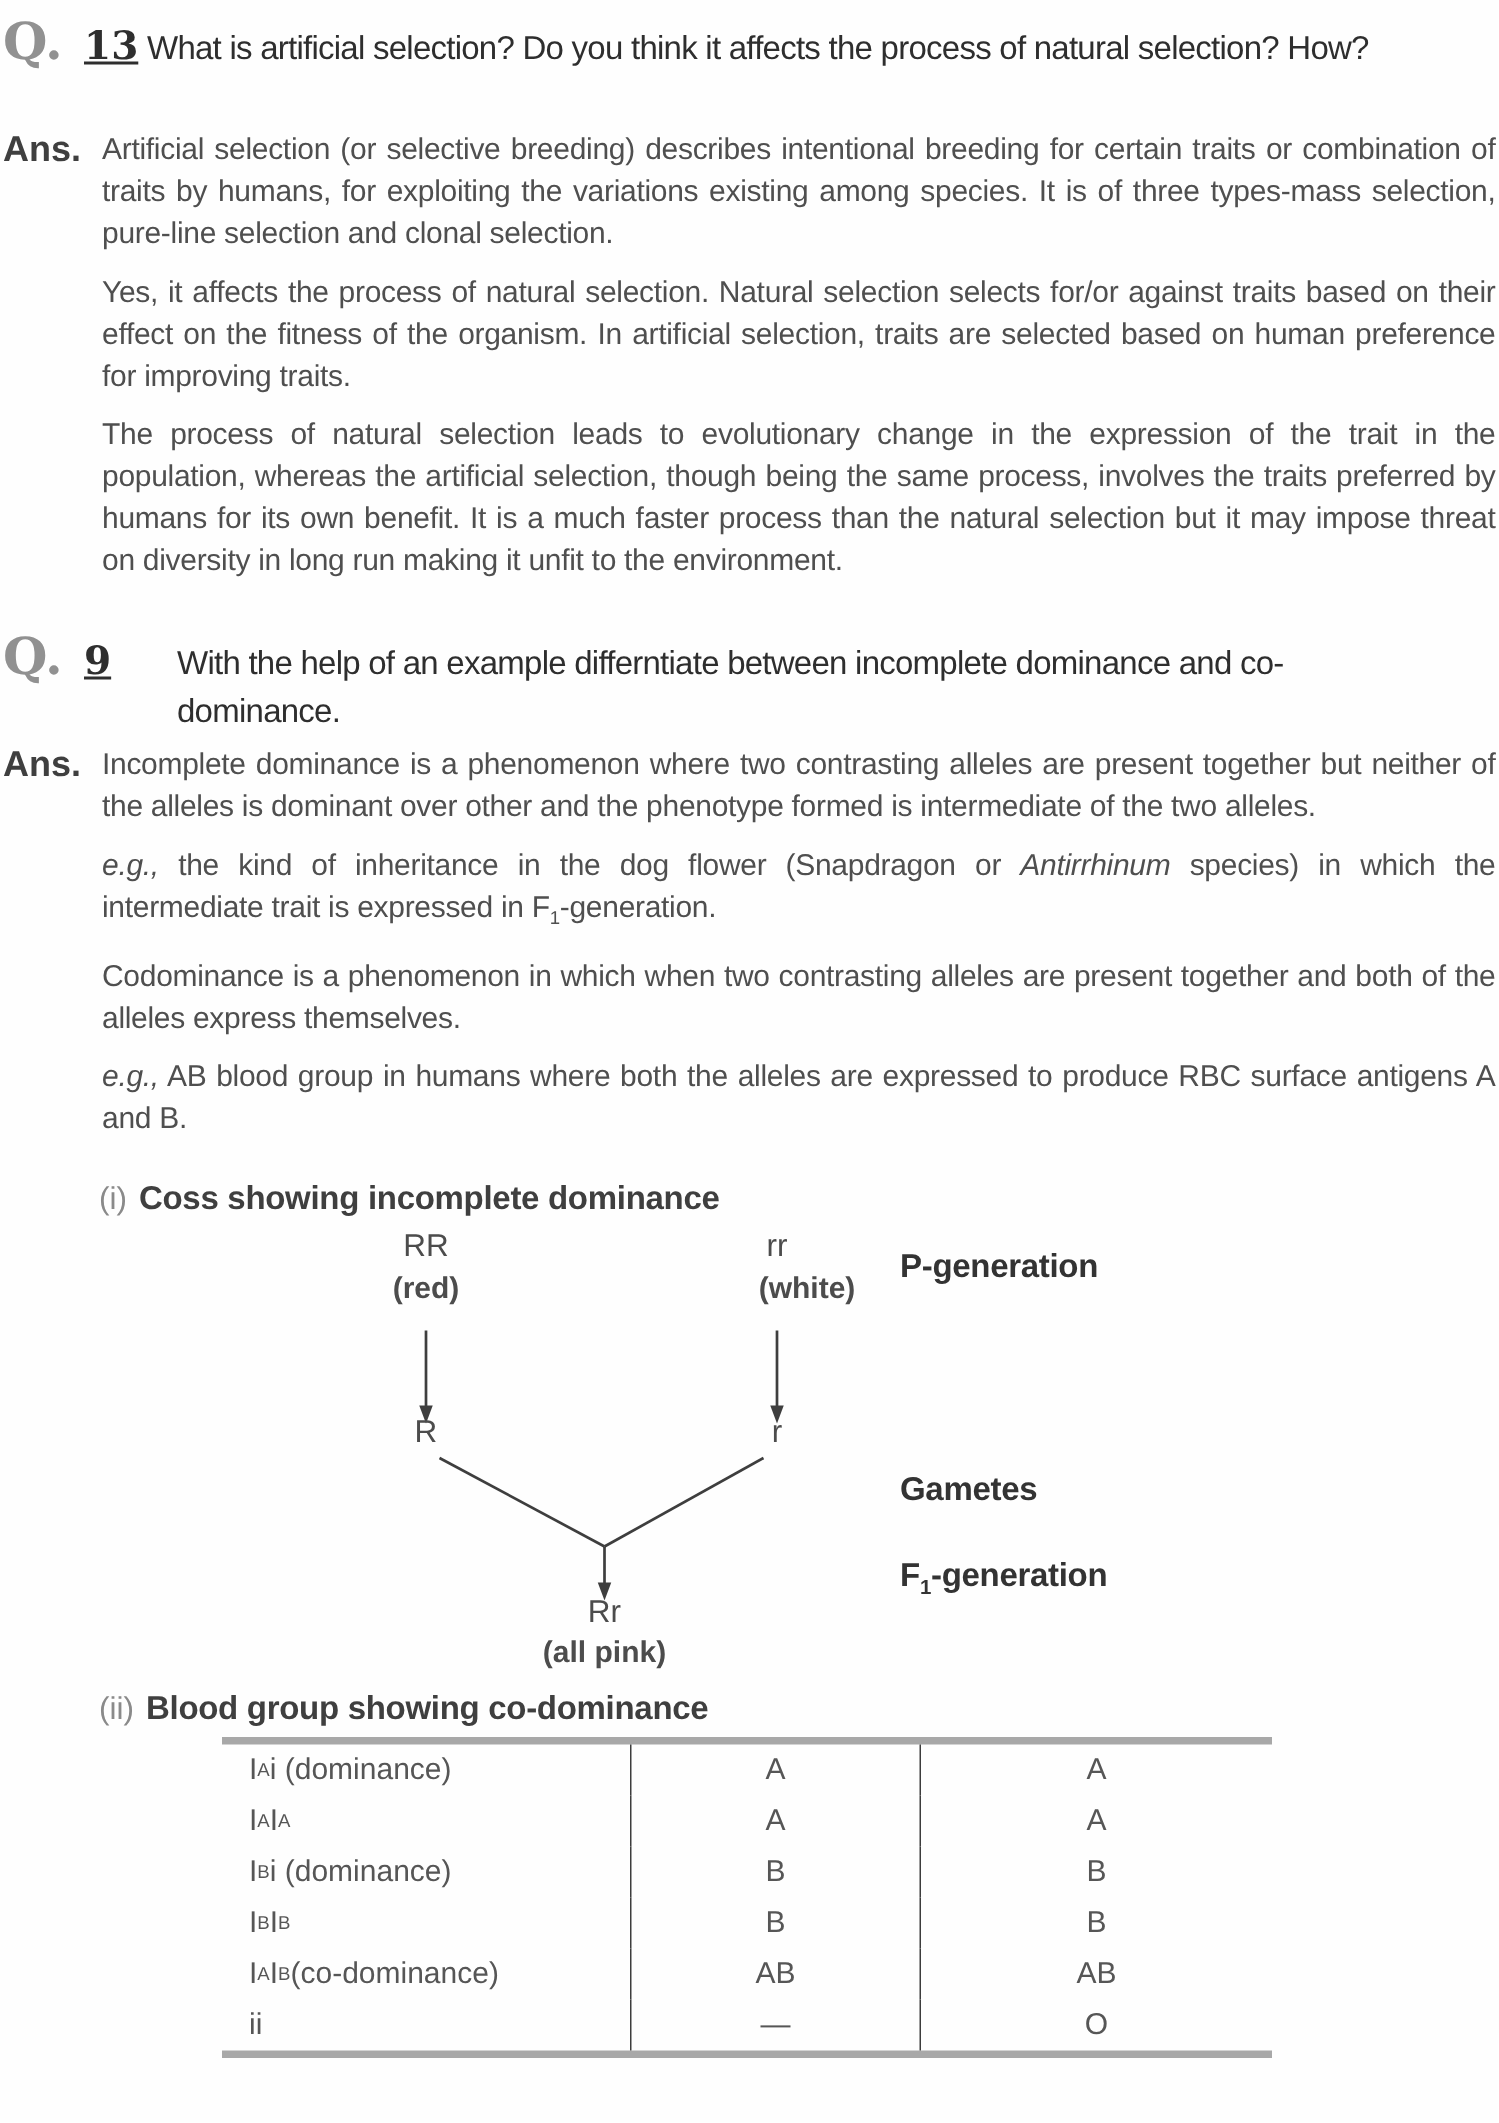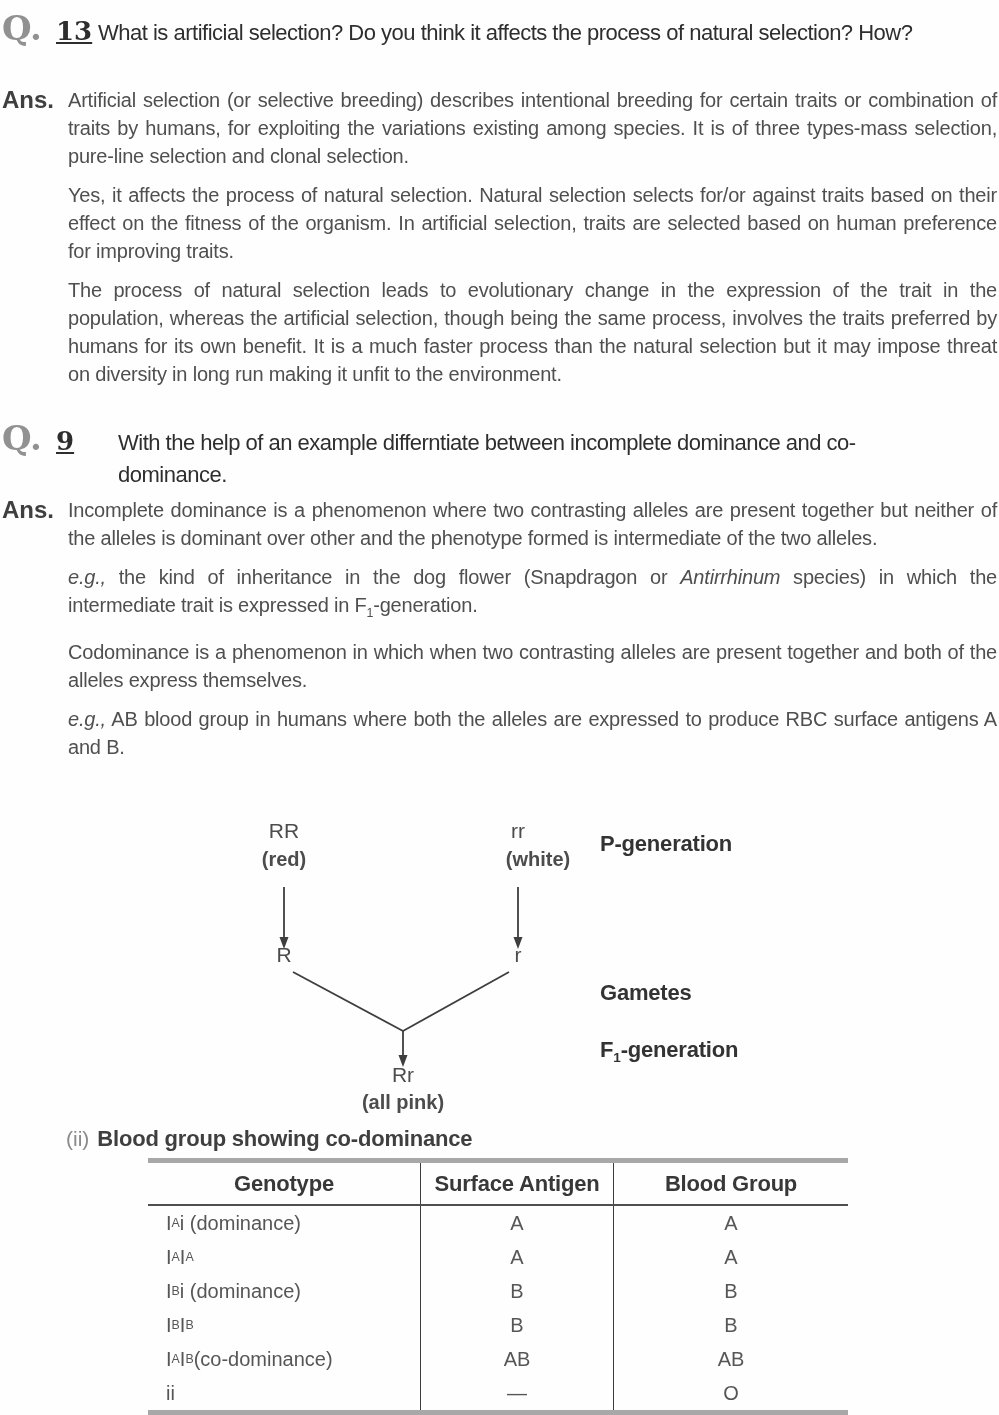--- a/index.html
+++ b/index.html
@@ -102,20 +102,23 @@
   <section class="answer" style="top:496px;">
     <span class="anslabel">Ans.</span>
     <div class="ansbody">
       <p>Incomplete dominance is a phenomenon where two contrasting alleles are present together but neither of the alleles is dominant over other and the phenotype formed is intermediate of the two alleles.</p>
       <p><span class="eg">e.g.,</span><span> the kind of inheritance in the dog flower (Snapdragon or </span><span class="species">Antirrhinum</span><span> species) in which the intermediate trait is expressed in F</span><sub>1</sub><span>-generation.</span></p>
       <p>Codominance is a phenomenon in which when two contrasting alleles are present together and both of the alleles express themselves.</p>
       <p><span class="eg">e.g.,</span><span> AB blood group in humans where both the alleles are expressed to produce RBC surface antigens A and B.</span></p>
     </div>
   </section>
 
+  <div class="subitem" style="top:786px;">
+    <span class="inum">(i)</span><span class="ititle">Coss showing incomplete dominance</span>
+  </div>
 
   <svg class="cross-svg" width="999" height="310" viewBox="0 0 999 310">
     <g stroke="#3e3e3e" stroke-width="1.8" fill="#3e3e3e">
       <line x1="284" y1="77" x2="284" y2="128"></line>
       <polygon points="279.5,127 288.5,127 284,139" stroke="none"></polygon>
       <line x1="518" y1="77" x2="518" y2="128"></line>
       <polygon points="513.5,127 522.5,127 518,139" stroke="none"></polygon>
       <line x1="293" y1="162" x2="403" y2="221"></line>
       <line x1="509" y1="162" x2="403" y2="221"></line>
       <line x1="403" y1="221" x2="403" y2="246"></line>
@@ -135,25 +138,20 @@
   <div class="dg-label" style="top:831px;">P-generation</div>
   <div class="dg-label" style="top:980px;">Gametes</div>
   <div class="dg-label" style="top:1037px;"><span>F</span><sub>1</sub><span>-generation</span></div>
 
   <div class="subitem" style="top:1126px;">
     <span class="inum">(ii)</span><span class="ititle">Blood group showing co-dominance</span>
   </div>
 
   <div class="btable">
     <div class="tbar"></div>
-    <div class="thead">
-      <div class="thcell c1">Genotype</div>
-      <div class="thcell c2">Surface Antigen</div>
-      <div class="thcell c3">Blood Group</div>
-    </div>
     <div>
         <div class="trow">
           <div class="tcell c1 genotype">
             <span>I</span>
             <sup>A</sup>
             <span>i (dominance)</span>
           </div>
           <div class="tcell c2">A</div>
           <div class="tcell c3">A</div>
         </div>

